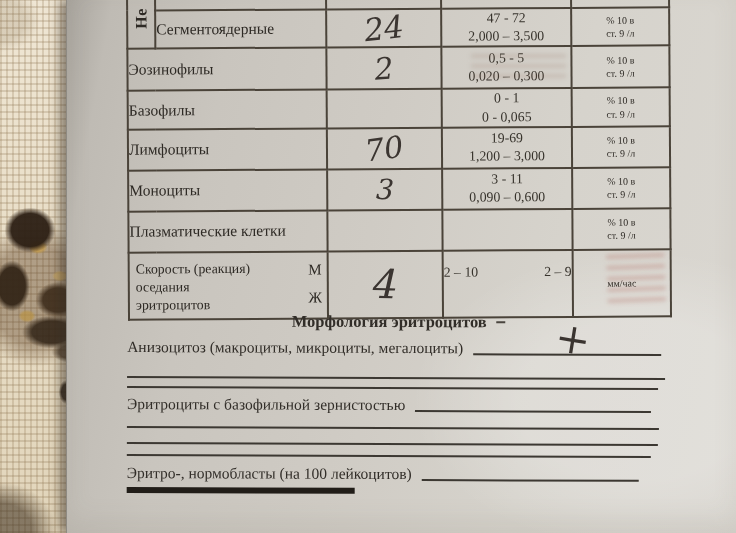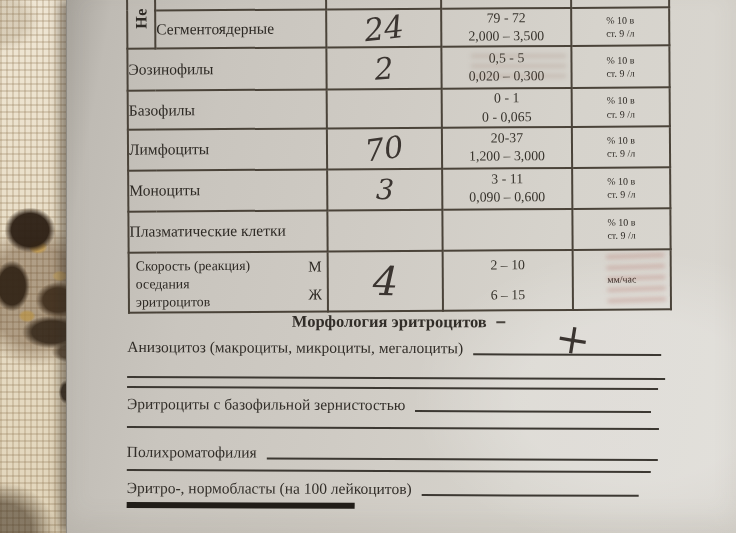--- a/index.html
+++ b/index.html
@@ -65,21 +65,21 @@
   .hw { font-family:"DejaVu Serif",serif; font-style:italic; color:#3b3531; display:inline-block; }
   .hw-24 { font-size:31px; transform:rotate(-6deg); }
   .hw-2  { font-size:30px; transform:rotate(-4deg); }
   .hw-70 { font-size:30px; transform:rotate(-7deg); }
   .hw-3  { font-size:28px; transform:rotate(3deg); }
   .hw-4  { font-size:40px; transform:rotate(2deg); }
 
   .esr-flex { display:flex; align-items:stretch; height:56px; }
   .esr-lines { flex:1; font-size:13.8px; line-height:1.3; padding:3px 0 2px 6px; }
   .esr-mf { display:flex; flex-direction:column; justify-content:space-between; padding:5px 5px 6px 0; font-size:15px; }
-  .esr-norm { display:flex; flex-direction:column; justify-content:space-between; height:48px; padding:5px 0 5px; }
+  .esr-norm { display:flex; flex-direction:row; justify-content:space-between; height:48px; padding:12px 0 5px; }
 
   
   .morph {
     position:absolute; left:60px; top:312px; width:542px;
     color:#322e29; transform:rotate(0.2deg);
   }
   .morph-title { text-align:center; font-weight:700; font-size:16.5px; line-height:20px; }
   .morph-title::after { content:""; display:inline-block; width:9px; border-bottom:2px solid #4a453f; margin-left:9px; vertical-align:4px; }
   .m-row { display:flex; align-items:flex-end; font-size:15.5px; line-height:20px; }
   .m-label { white-space:nowrap; padding-right:10px; }
@@ -126,21 +126,21 @@
         <td class="vlabel" rowspan="2"><span>Не</span></td>
         <td></td>
         <td></td>
         <td></td>
         <td></td>
       </tr>
       <tr style="height:37px;">
         <td class="cell-name">Сегментоядерные</td>
         <td class="cell-result"><span class="hw hw-24">24</span></td>
         <td class="cell-norm">
-          <div>79 - 72</div>
+          <div>47 - 72</div>
           <div>2,000 – 3,500</div>
         </td>
         <td class="cell-units">
           <div>% 10 в</div>
           <div>ст. 9 /л</div>
         </td>
       </tr>
       <tr style="height:42px;">
         <td class="cell-name" colspan="2">Эозинофилы</td>
         <td class="cell-result"><span class="hw hw-2">2</span></td>
@@ -162,21 +162,21 @@
         </td>
         <td class="cell-units">
           <div>% 10 в</div>
           <div>ст. 9 /л</div>
         </td>
       </tr>
       <tr style="height:41px;">
         <td class="cell-name" colspan="2">Лимфоциты</td>
         <td class="cell-result"><span class="hw hw-70">70</span></td>
         <td class="cell-norm">
-          <div>20-37</div>
+          <div>19-69</div>
           <div>1,200 – 3,000</div>
         </td>
         <td class="cell-units">
           <div>% 10 в</div>
           <div>ст. 9 /л</div>
         </td>
       </tr>
       <tr style="height:41px;">
         <td class="cell-name" colspan="2">Моноциты</td>
         <td class="cell-result"><span class="hw hw-3">3</span></td>
@@ -209,21 +209,21 @@
             <div class="esr-mf">
               <span>М</span>
               <span>Ж</span>
             </div>
           </div>
         </td>
         <td class="cell-result"><span class="hw hw-4">4</span></td>
         <td class="cell-norm">
           <div class="esr-norm">
             <div>2 – 10</div>
-            <div>6 – 15</div>
+            <div>2 – 9</div>
           </div>
         </td>
         <td class="cell-units">мм/час</td>
       </tr>
     </tbody>
       </table>
 
     <div class="morph">
       <div class="morph-title">Морфология эритроцитов</div>
 
@@ -244,21 +244,20 @@
       <div class="m-row" style="margin-top:3px;">
         <span class="m-label">Эритроциты с базофильной зернистостью</span>
         <span class="m-line" style="margin-right:18px;"></span>
       </div>
 
       <div class="m-row" style="margin-top:12px;">
         <span class="m-line" style="margin-right:10px;"></span>
       </div>
 
       <div class="m-row" style="margin-top:11px;">
-        <span class="m-label">Полихроматофилия</span>
         <span class="m-line" style="margin-right:11px;"></span>
       </div>
 
       <div class="m-row" style="margin-top:7px;">
         <span class="m-line" style="margin-right:18px;"></span>
       </div>
 
       <div class="m-row" style="margin-top:4px;">
         <span class="m-label">Эритро-, нормобласты (на 100 лейкоцитов)</span>
         <span class="m-line" style="margin-right:30px;"></span>

